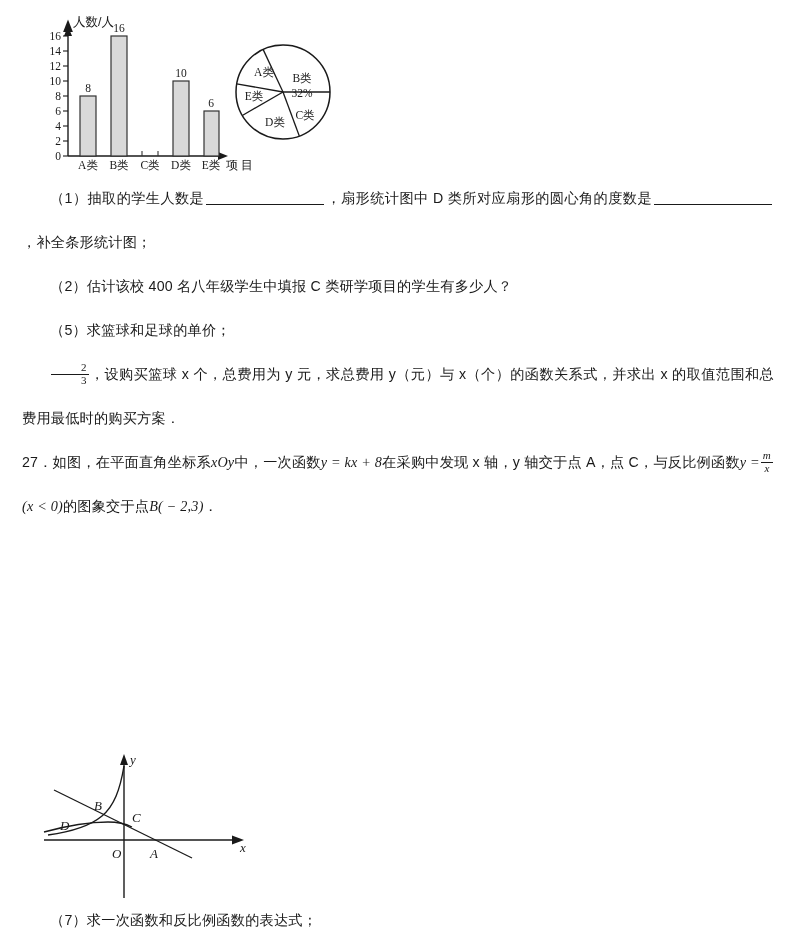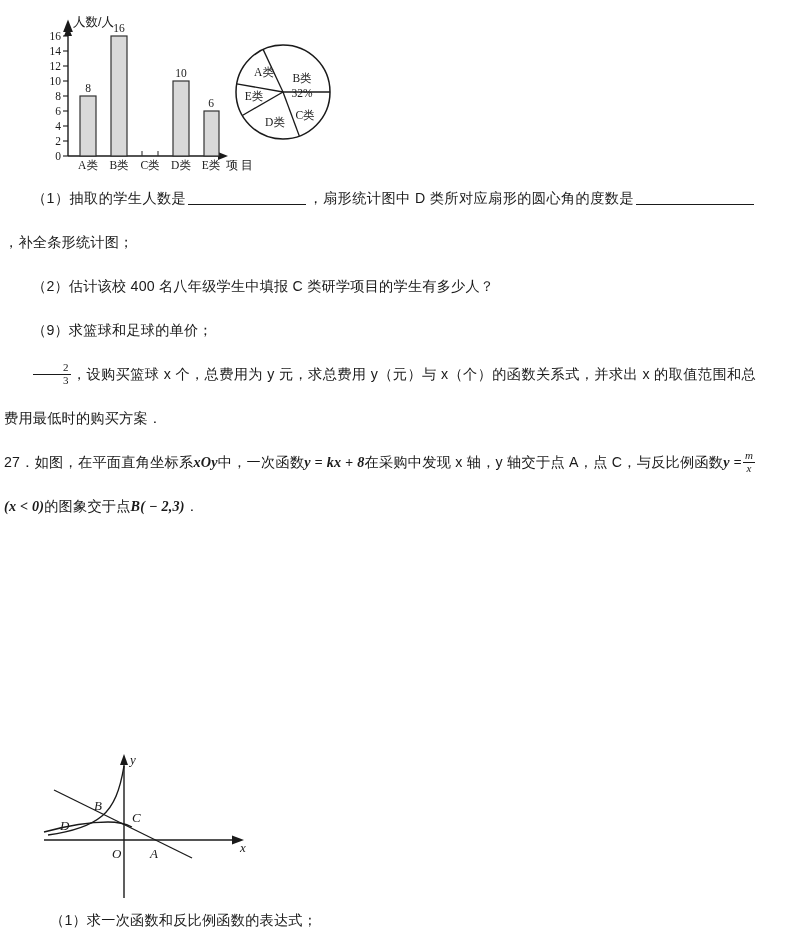--- a/index.html
+++ b/index.html
@@ -31,21 +31,21 @@
   }
   .bar-svg, .pie-svg {
     position: absolute;
     top: 0;
     left: 0;
   }
 
   
   .body-text {
     position: absolute;
-    left: 4px;
+    left: 22px;
     top: 176px;
     width: 752px;
   }
   p.para {
     margin: 0 0 0 0;
     font-size: 14.2px;
     line-height: 44px;
     letter-spacing: 0.2px;
     text-align: justify;
     text-justify: inter-ideograph;
@@ -53,21 +53,21 @@
   }
   p.indent { text-indent: 28px; }
   .blank {
     display: inline-block;
     border-bottom: 1px solid #1a1a1a;
     width: 118px;
     height: 13px;
     margin: 0 2px;
     vertical-align: -2px;
   }
-  .mi { font-family: "Liberation Serif", "DejaVu Serif", serif; font-style: italic; font-weight: bold; }
+  .mi { font-family: "Liberation Serif", "DejaVu Serif", serif; font-style: italic; }
   .frac {
     display: inline-block;
     vertical-align: -0.42em;
     text-align: center;
     font-size: 11px;
     line-height: 1.03;
     margin: 0 1px;
     font-family: "Liberation Serif", "DejaVu Serif", serif;
   }
   .frac .num { display: block; padding: 0 2px; }
@@ -187,21 +187,21 @@
   </div>
 
   <div class="body-text">
 
     <p class="para indent"><span>（1）抽取的学生人数是</span><span class="blank"></span><span>，扇形统计图中 D 类所对应扇形的圆心角的度数是</span><span class="blank"></span><span>，补全条形统计图；</span></p>
 
     <p class="para indent">（2）估计该校 400 名八年级学生中填报 C 类研学项目的学生有多少人？</p>
 
 
 
-    <p class="para indent">（9）求篮球和足球的单价；</p>
+    <p class="para indent">（5）求篮球和足球的单价；</p>
 
     <p class="para indent"><span class="frac"><span class="num">2</span><span class="den">3</span></span><span>，设购买篮球 x 个，总费用为 y 元，求总费用 y（元）与 x（个）的函数关系式，并求出 x 的取值范围和总费用最低时的购买方案．</span></p>
 
     <p class="para"><span>27．</span><span>如图，在平面直角坐标系</span><span class="mi">xOy</span><span>中，一次函数</span><span class="mi">y = kx + 8</span><span>在采购中发现 x 轴，y 轴交于点 A，点 C，与反比例函数</span><span class="mi">y =</span><span class="frac ital"><span class="num">m</span><span class="den">x</span></span><span class="mi">(x &lt; 0)</span><span>的图象交于点</span><span class="mi">B( − 2,3)</span><span>．</span></p>
   </div>
 
   <div class="fig-coord">
     <svg width="240" height="152" viewBox="0 0 240 152">
 
       <line x1="84" y1="150" x2="84" y2="14" stroke="#1a1a1a" stroke-width="1.4"></line>
@@ -222,16 +222,16 @@
         <text x="72" y="110" font-style="italic">O</text>
         <text x="110" y="110" font-style="italic">A</text>
         <text x="54" y="62" font-style="italic">B</text>
         <text x="92" y="74" font-style="italic">C</text>
         <text x="20" y="82" font-style="italic">D</text>
       </g>
     </svg>
   </div>
 
   <div class="q-last">
-    <p class="para indent">（1）求一次函数和反比例函数的表达式；</p>
+    <p class="para indent">（7）求一次函数和反比例函数的表达式；</p>
   </div>
 
 </div>
 
 </body></html>

